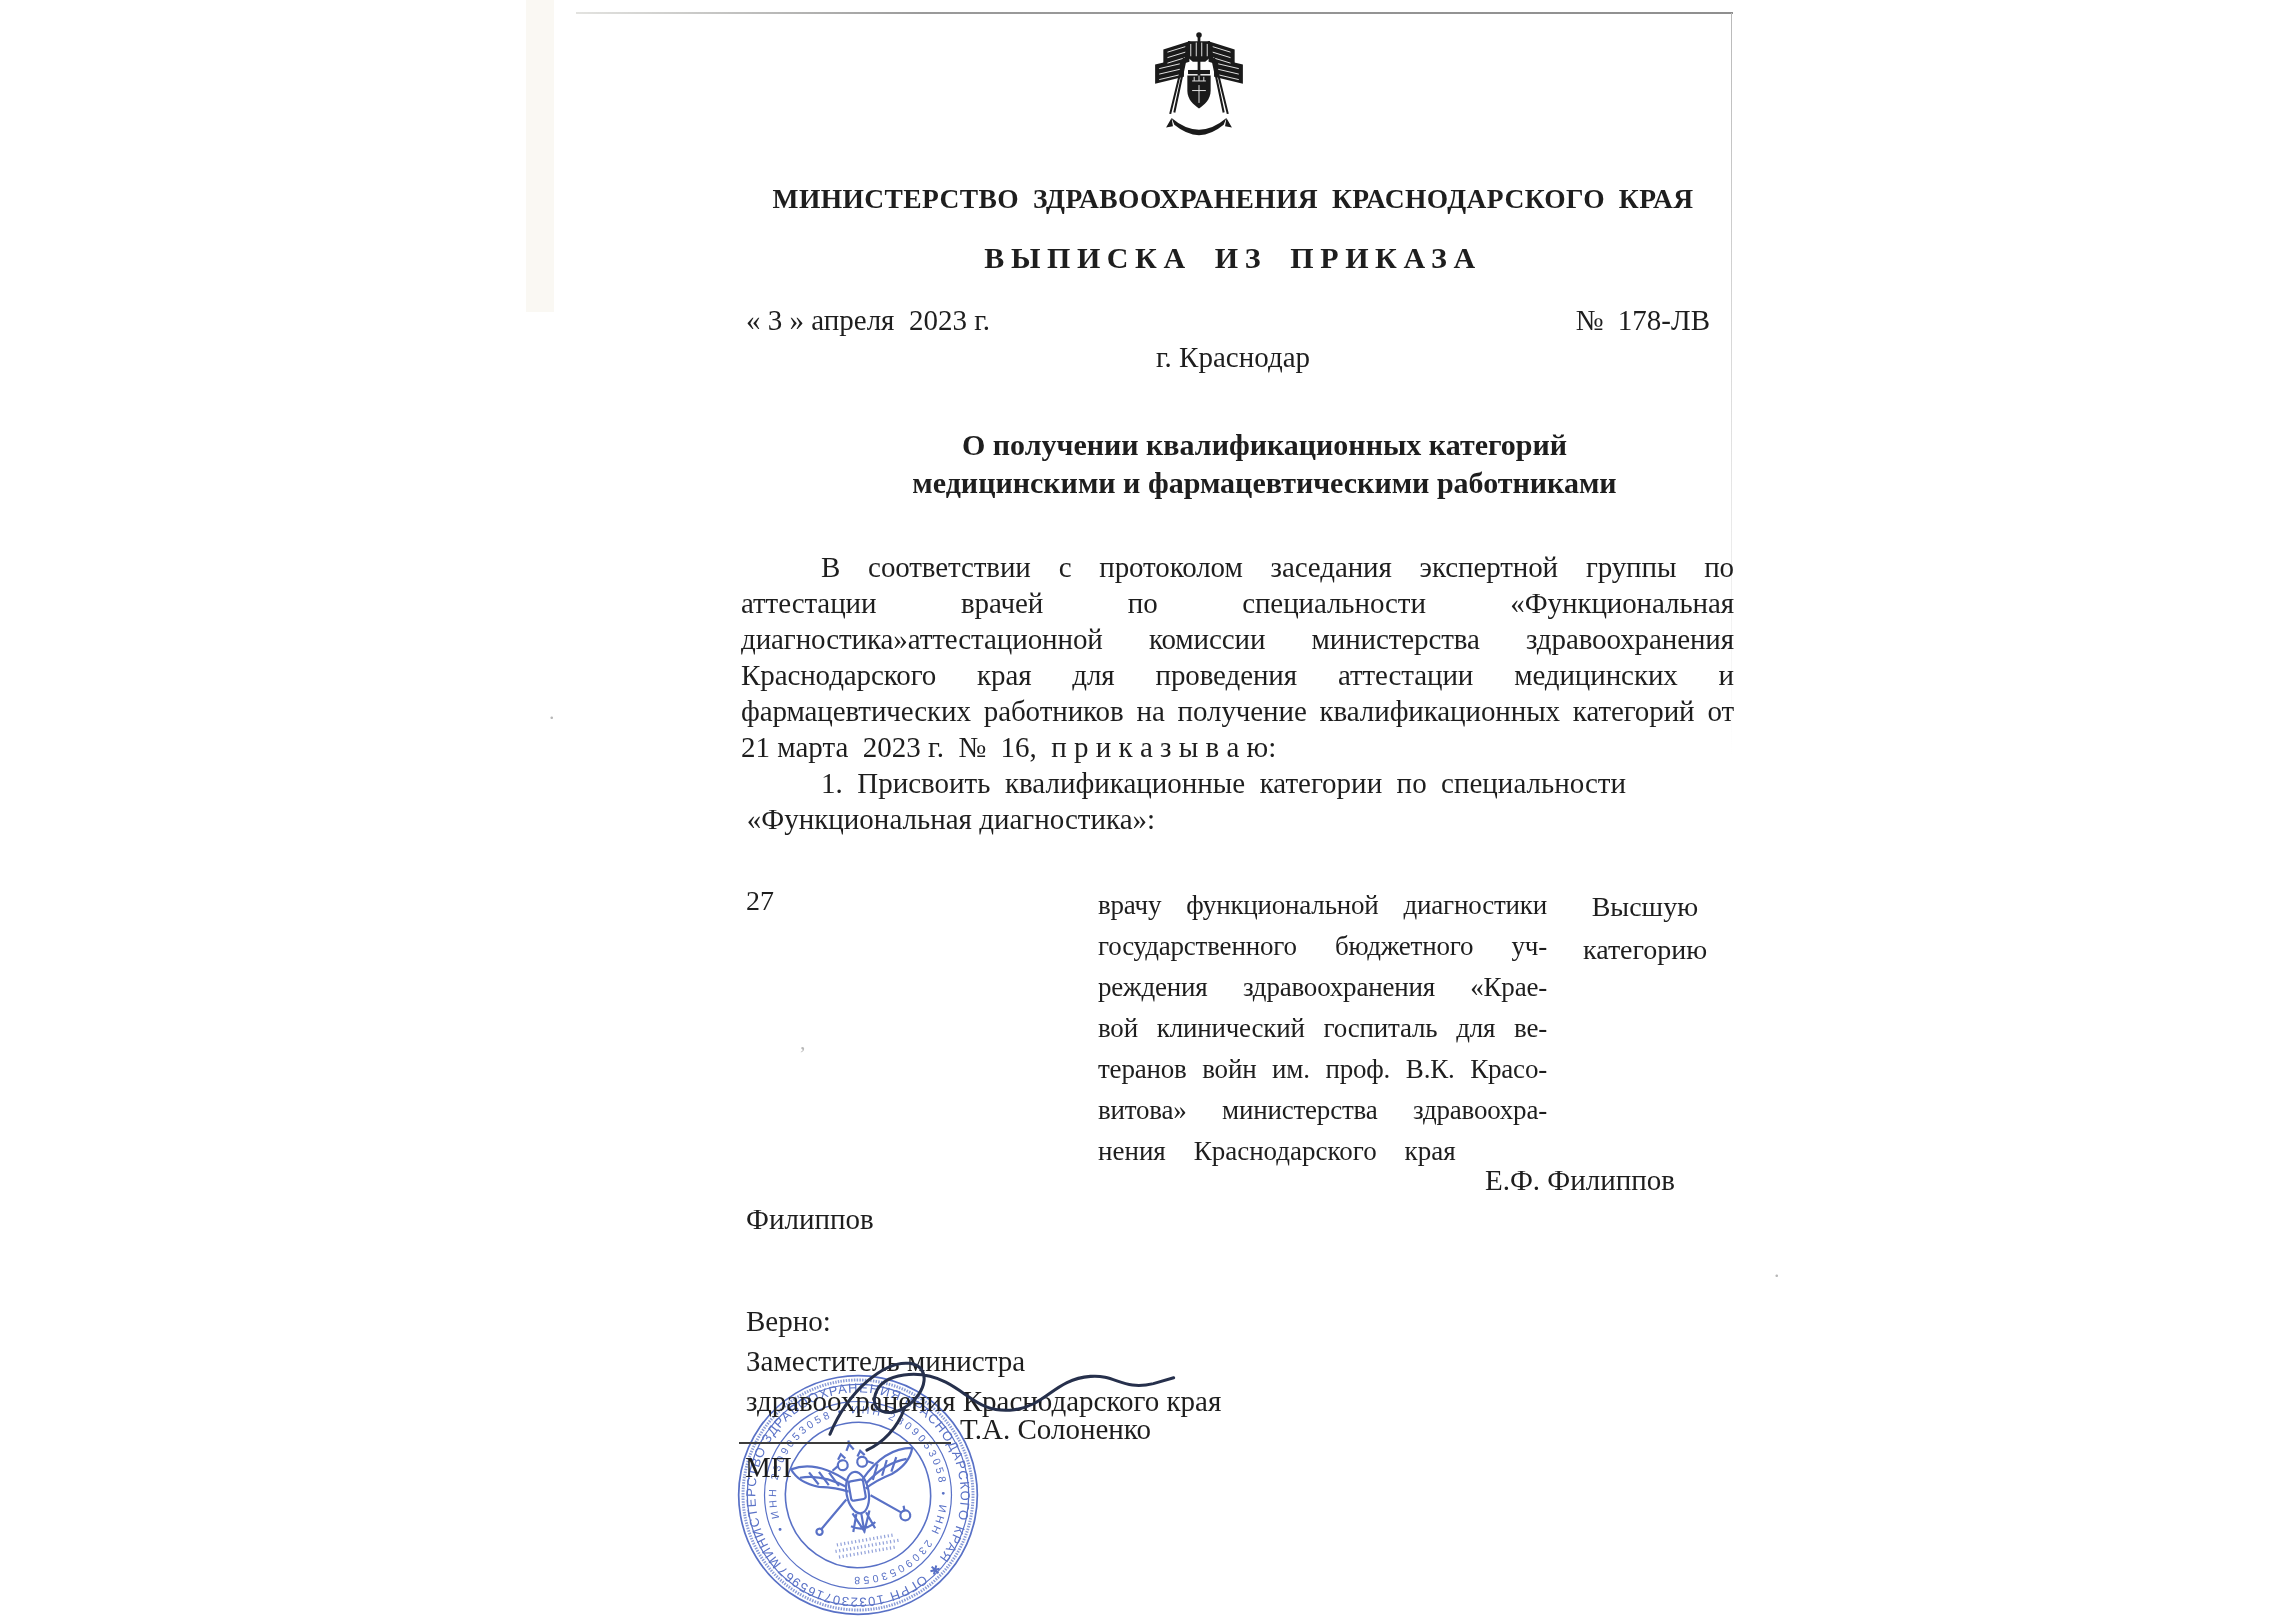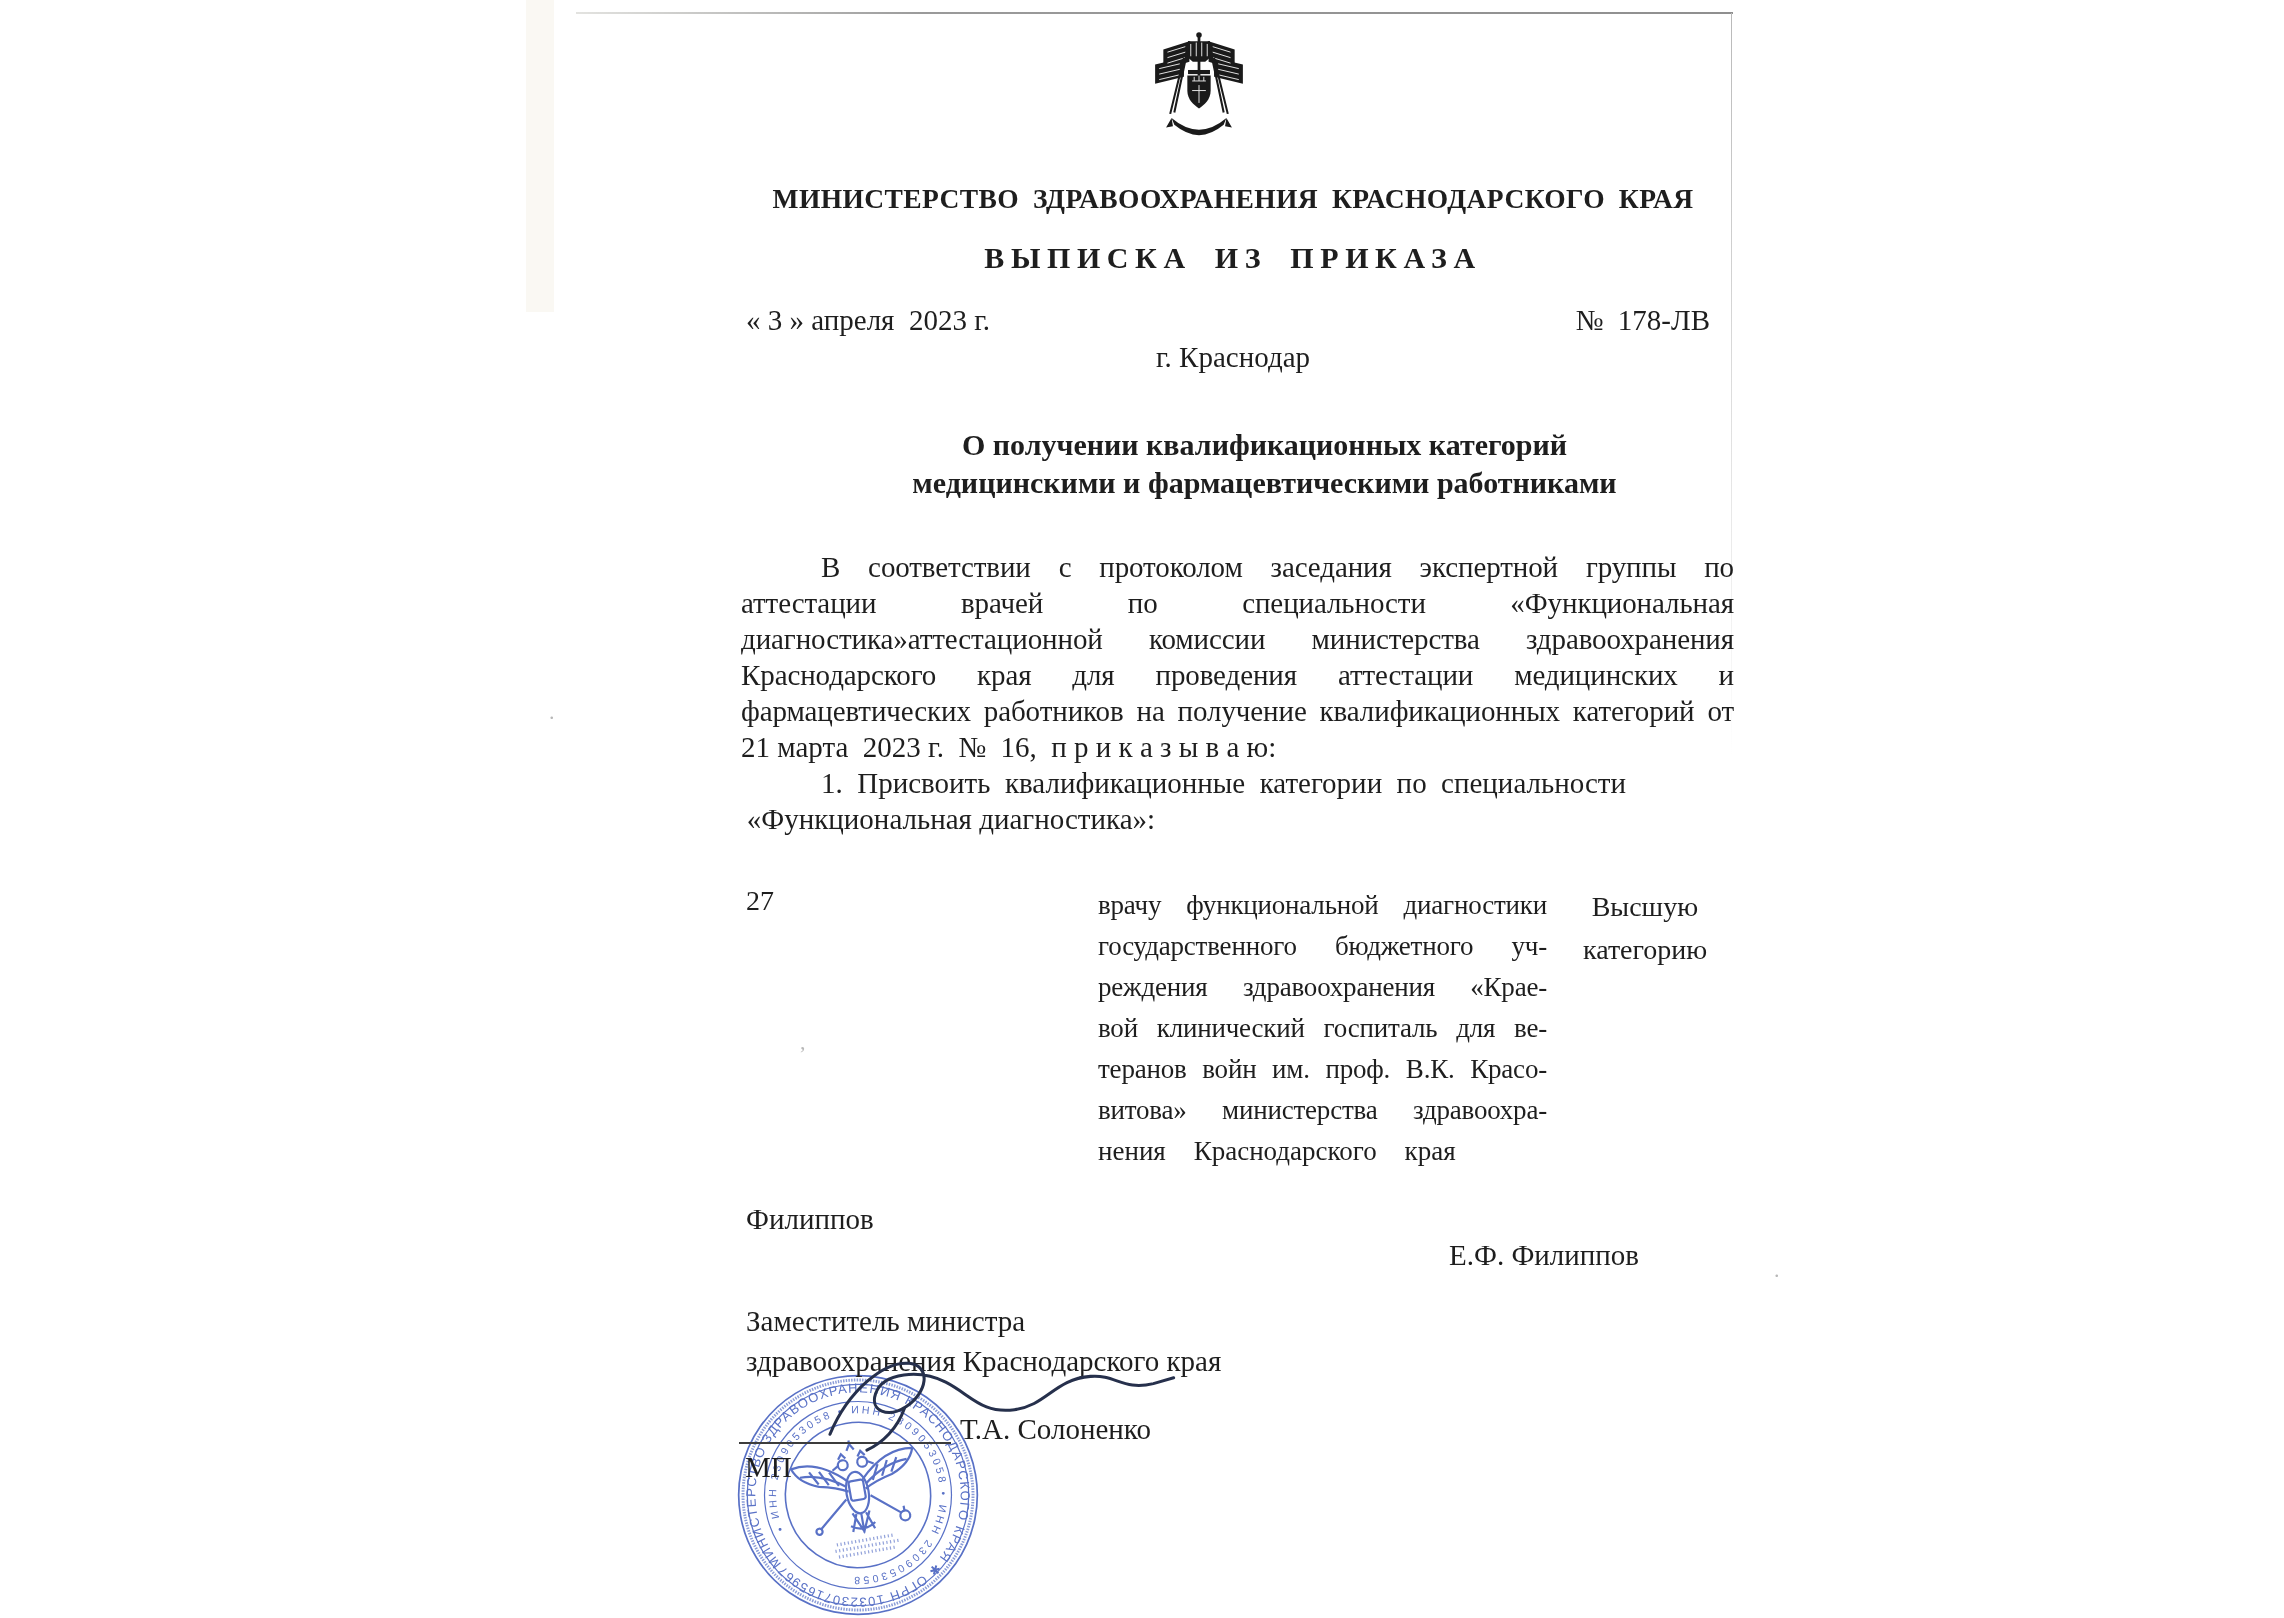--- a/index.html
+++ b/index.html
@@ -34,21 +34,21 @@
   
   .cell{font-size:28px;z-index:2;}
   .numcell{left:746px;top:885px;}
   .namecell{left:810px;top:885px;width:261px;line-height:43px;}
   .poscell{left:1098px;top:885px;width:449px;font-size:27px;line-height:41px;}
   .poscell .just{letter-spacing:-0.2px;}
   .catcell{left:1583px;top:885px;width:159px;line-height:43px;}
   .catline1{padding-left:8.7px;}
   
   .ministerrow-label{left:746px;top:1203px;font-size:29px;z-index:2;}
-  .ministerrow-name{left:1449px;top:1239px;width:262px;text-align:left;font-size:29px;z-index:2;}
+  .ministerrow-name{left:1449px;top:1164px;width:262px;text-align:center;font-size:29px;z-index:2;}
   .verno{left:746px;top:1301px;width:652px;font-size:29px;line-height:40px;z-index:2;}
   .sigline{left:739px;top:1442px;width:212px;height:2.2px;background:#3c3c3c;z-index:4;}
   .mp{left:745px;top:1451px;font-size:29px;z-index:4;}
   .deputyname{left:960px;top:1413px;font-size:29px;z-index:4;}
   .sealwrap{left:735px;top:1372px;width:246px;height:246px;transform:rotate(-10deg);z-index:1;opacity:.92;}
   .signwrap{left:797px;top:1346px;width:406px;height:123px;z-index:5;}
   .emblemwrap{left:1151px;top:29px;width:96px;height:119px;z-index:2;}
 </style>
 </head>
 <body>
@@ -127,20 +127,21 @@
   </div>
   <div class="abs cell catcell">
     <div class="catline1">Высшую</div>
     <div>категорию</div>
   </div>
 
   <div class="abs ministerrow-label">Филиппов</div>
   <div class="abs ministerrow-name">Е.Ф. Филиппов</div>
 
   <div class="abs verno">
+    <div>Верно:</div>
     <div>Заместитель министра</div>
     <div>здравоохранения Краснодарского края</div>
   </div>
   <div class="abs sigline"></div>
   <div class="abs mp">МП</div>
   <div class="abs deputyname">Т.А. Солоненко</div>
 
   <div class="abs sealwrap">
     <svg width="246" height="246" viewBox="-100 -100 200 200">
       <defs>

